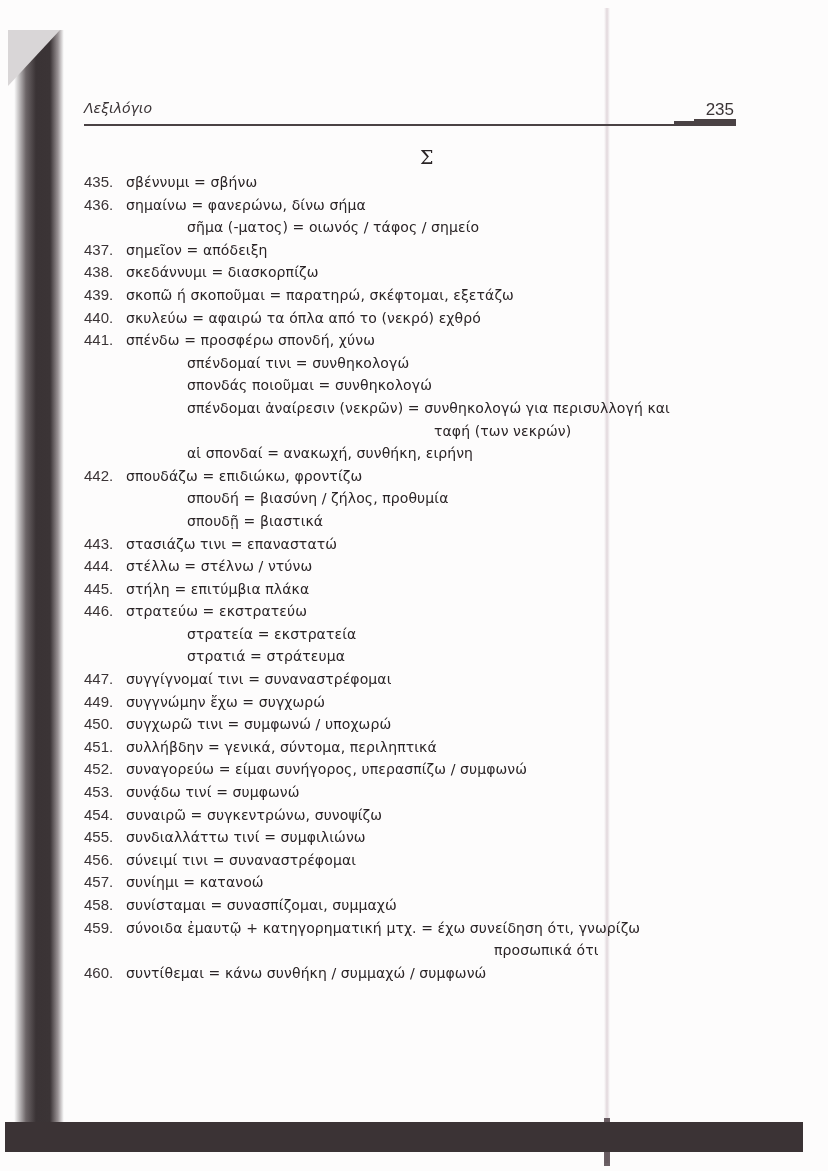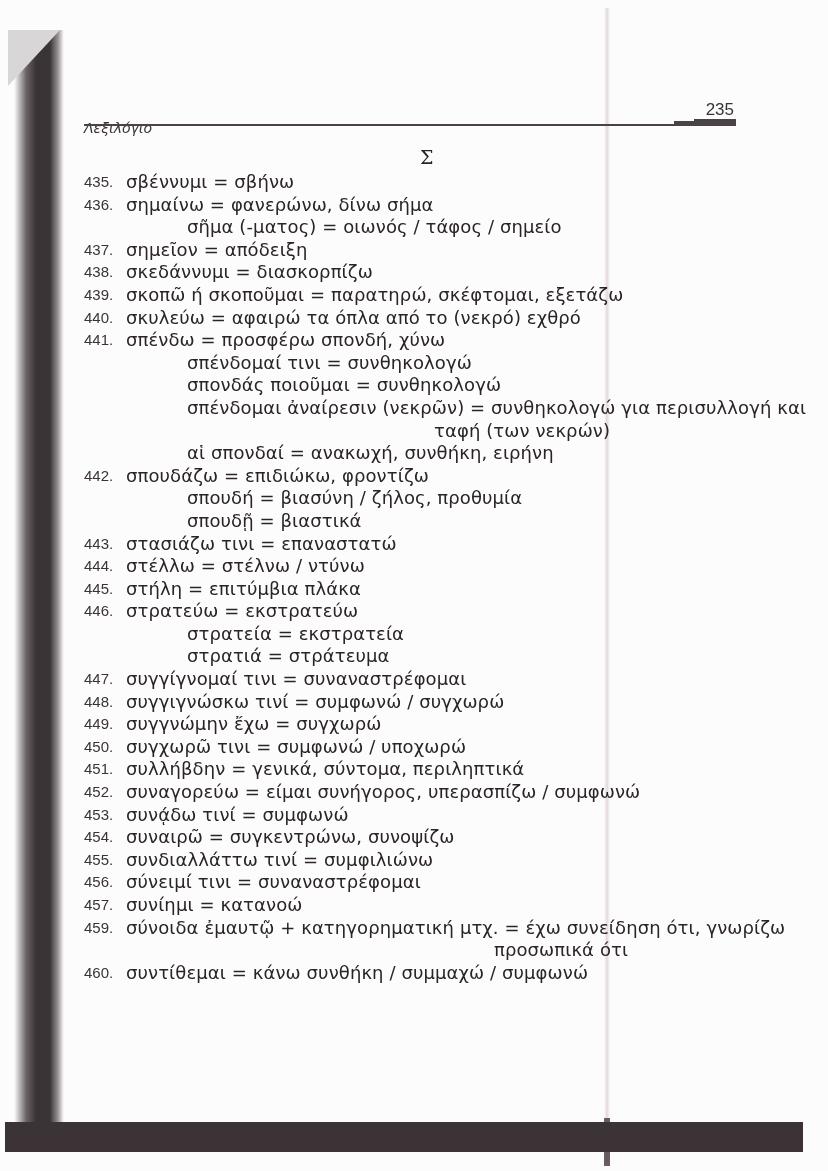--- a/index.html
+++ b/index.html
@@ -55,21 +55,21 @@
       background: rgba(70,56,62,0.8);
     }
     
     .running-header {
       position: absolute;
       left: 84px; top: 100px;
       width: 652px; height: 28px;
     }
     .header-title {
       position: absolute;
-      left: 0; top: 20px;
+      left: 0; top: 0;
       font-family: "DejaVu Sans", sans-serif;
       font-style: italic;
       font-size: 14px;
       color: #3a3335;
     }
     .page-number {
       position: absolute;
       right: 2px; top: 0;
       font-family: Liberation Sans, sans-serif;
       font-size: 17px;
@@ -118,21 +118,21 @@
       position: absolute;
       left: 0;
       font-family: "Liberation Sans", sans-serif;
       font-size: 15px;
       color: #3a3335;
     }
     .text {
       position: absolute;
       left: 42px;
       font-family: "DejaVu Sans", sans-serif;
-      font-size: 18px;
+      font-size: 14px;
       color: #2a2426;
       letter-spacing: 0.1px;
     }
     .sub .text { left: 58px; margin-left: 45px; }
     .cont .text { left: 350px; }
     .cont2 .text { left: 410px; }
   </style>
 </head>
 <body>
 
@@ -240,24 +240,20 @@
       </div>
     <div class="line sub">
         <span class="num"></span>
         <span class="text">στρατιά = στράτευμα</span>
       </div>
     <div class="line main">
         <span class="num">447.</span>
         <span class="text">συγγίγνομαί τινι = συναναστρέφομαι</span>
       </div>
     <div class="line main">
-        <span class="num">448.</span>
-        <span class="text">συγγιγνώσκω τινί = συμφωνώ / συγχωρώ</span>
-      </div>
-    <div class="line main">
         <span class="num">449.</span>
         <span class="text">συγγνώμην ἔχω = συγχωρώ</span>
       </div>
     <div class="line main">
         <span class="num">450.</span>
         <span class="text">συγχωρῶ τινι = συμφωνώ / υποχωρώ</span>
       </div>
     <div class="line main">
         <span class="num">451.</span>
         <span class="text">συλλήβδην = γενικά, σύντομα, περιληπτικά</span>
@@ -280,20 +276,24 @@
       </div>
     <div class="line main">
         <span class="num">456.</span>
         <span class="text">σύνειμί τινι = συναναστρέφομαι</span>
       </div>
     <div class="line main">
         <span class="num">457.</span>
         <span class="text">συνίημι = κατανοώ</span>
       </div>
     <div class="line main">
+        <span class="num">458.</span>
+        <span class="text">συνίσταμαι = συνασπίζομαι, συμμαχώ</span>
+      </div>
+    <div class="line main">
         <span class="num">459.</span>
         <span class="text">σύνοιδα ἐμαυτῷ + κατηγορηματική μτχ. = έχω συνείδηση ότι, γνωρίζω</span>
       </div>
     <div class="line cont2">
         <span class="num"></span>
         <span class="text">προσωπικά ότι</span>
       </div>
     <div class="line main">
         <span class="num">460.</span>
         <span class="text">συντίθεμαι = κάνω συνθήκη / συμμαχώ / συμφωνώ</span>

